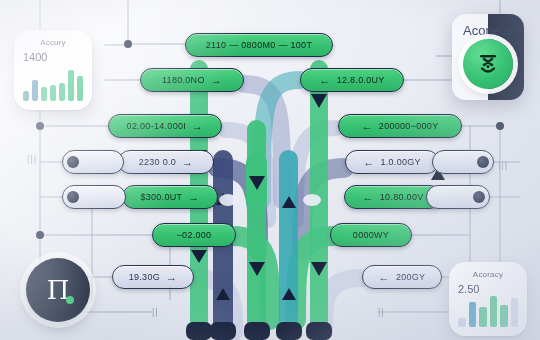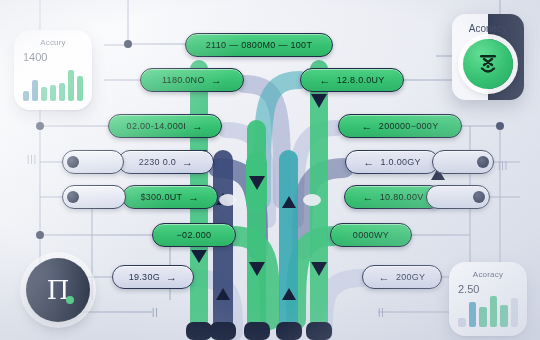--- a/index.html
+++ b/index.html
@@ -66,21 +66,21 @@
   .bars{position:absolute;left:9px;right:9px;bottom:9px;height:34px;
         display:flex;align-items:flex-end;gap:3px;}
   .bar{flex:1;border-radius:2px;}
   .badge{
     position:absolute;width:72px;height:86px;border-radius:14px;overflow:hidden;
     box-shadow:0 7px 18px rgba(45,56,86,.26);
   }
   .badge .half-l{position:absolute;left:0;top:0;width:50%;height:100%;background:#fbfbfe;}
   .badge .half-r{position:absolute;right:0;top:0;width:50%;height:100%;background:#16203a;}
   .badge .cap{position:absolute;left:0;right:0;top:9px;text-align:center;
-    font-size:10px;color:#46506b;z-index:3;}
+    font-size:13px;color:#46506b;z-index:3;}
   .badge .disc{
     position:absolute;left:50%;top:50px;transform:translate(-50%,-50%);
     width:50px;height:50px;border-radius:50%;
     background:radial-gradient(circle at 36% 30%, #63dd95 0%, #36c172 55%, #27a862 100%);
     box-shadow:0 0 0 5px rgba(255,255,255,.92), 0 3px 8px rgba(25,40,30,.3);
     z-index:3;display:flex;align-items:center;justify-content:center;
   }
   .node-circle{
     position:absolute;width:64px;height:64px;border-radius:50%;
     background:radial-gradient(circle at 34% 28%, #27324f 0%, #141d33 70%);

